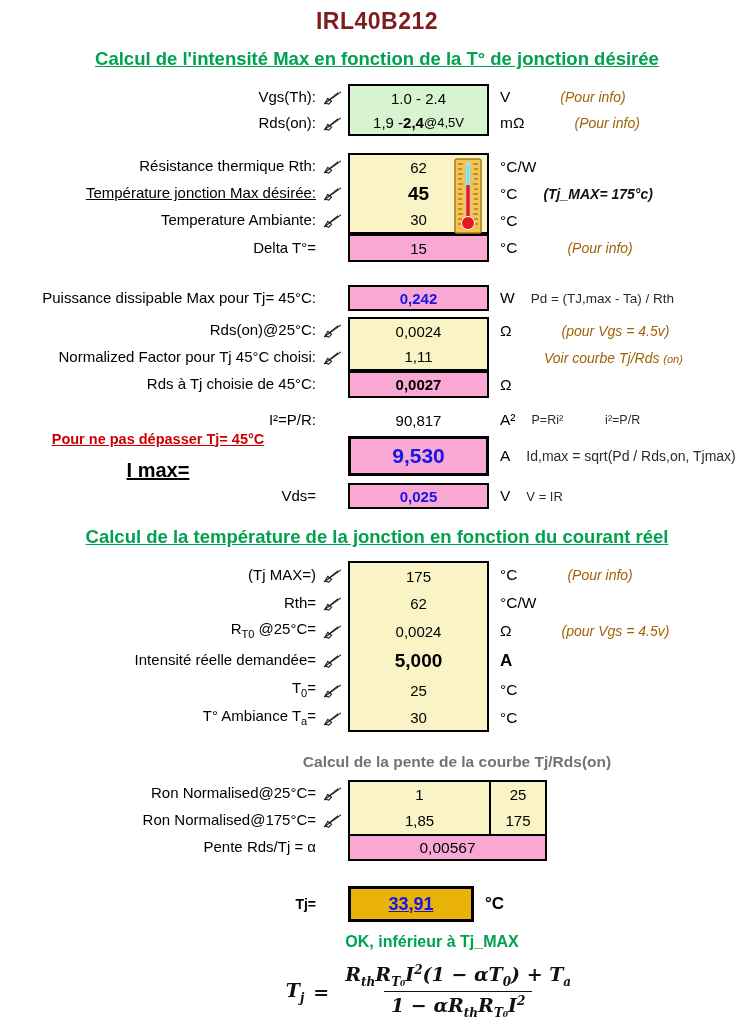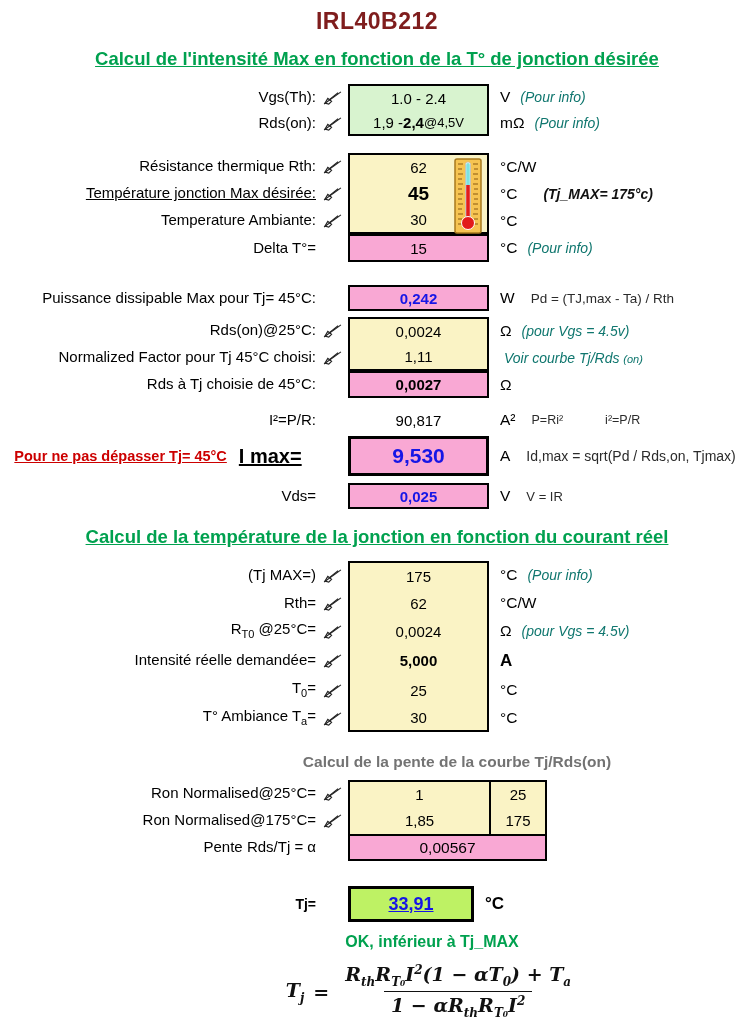--- a/index.html
+++ b/index.html
@@ -17,37 +17,37 @@
   .ico { width:32px; display:flex; justify-content:center; align-items:center; }
   .cell { width:141px; height:100%; display:flex; align-items:center; justify-content:center;
           border-left:2px solid #000; border-right:2px solid #000; font-size:15px; position:relative; }
   .cell.top { border-top:2px solid #000; }
   .cell.bot { border-bottom:2px solid #000; }
   .green  { background:#d8f3cf; }
   .yellow { background:#faf3c5; }
   .cyan   { background:#f9a8d4; }
   .noborder { border:none !important; background:transparent; }
   .unit { padding-left:11px; font-size:15.5px; white-space:nowrap; }
-  .note { padding-left:10px; font-size:14px; font-style:italic; color:#0f766e; white-space:nowrap; }
+  .note { padding-left:10px; font-size:14px; font-style:italic; color:#a16207; white-space:nowrap;margin-left:40px; }
   .note-dark { padding-left:16px; font-size:13.5px; font-style:normal; color:#2b2b2b; white-space:nowrap; }
   .note-bold-blk { padding-left:26px; font-size:14px; font-style:italic; font-weight:bold; color:#111; }
   .small-sub { font-size:11px; }
 
   .h26 { height:26px;align-items:center; } .h27 { height:27px; } .h28 { height:28px; } .h40 { height:40px; } .h36 { height:36px; }
 
   .grp-green { margin-top:14px; }
   .grp-yellow1 { margin-top:17px; }
   .vblue { color:#1616e6; font-weight:bold; }
   .big-under { font-size:21px; }
   .bold { font-weight:bold; }
   .val45 { font-weight:bold; font-size:19px; }
-  .val5000 { font-weight:bold; font-size:15px; }
+  .val5000 { font-weight:bold; font-size:19px; }
   .tj-under { font-size:18px; text-decoration:underline; }
 
-  .imax-lblwrap { width:316px; display:flex; justify-content:center; align-items:center; gap:12px; }
+  .imax-lblwrap { width:316px; display:flex; justify-content:flex-start; align-items:center; gap:12px;flex-direction:column; }
   .warn-red { color:#cc0000; font-weight:bold; font-size:14.5px; text-decoration:underline; white-space:nowrap; }
   .imax-label { font-size:20px; font-weight:bold; text-decoration:underline; }
 
   .thermo { position:absolute; right:5px; top:3px; z-index:5; }
 
   .tcell { width:58px; height:100%; display:flex; align-items:center; justify-content:center;
            border-left:2px solid #000; border-right:2px solid #000; font-size:15px; }
   .slope-cell { width:199px; height:100%; display:flex; align-items:center; justify-content:center;
            border:2px solid #000; border-top:2px solid #000; font-size:15.5px; }
 
@@ -59,21 +59,21 @@
 
   .formula-wrap { margin-top:12px; width:754px; display:flex; justify-content:center; padding-left:110px; }
   .formula { font-family:"DejaVu Serif", serif; font-style:italic; font-size:19px; display:flex; align-items:center; gap:9px; color:#111;font-weight:bold; }
   .formula sub { font-size:12px; } .formula sup { font-size:12px; }
   .frac { display:inline-flex; flex-direction:column; align-items:center; }
   .num { padding:0 7px 2px; }
   .den { border-top:1.6px solid #111; padding:2px 7px 0; }
 
   .tj-label { width:316px; text-align:right; font-size:14px; font-weight:bold; padding-right:0; }
   .tj-cell { width:126px; height:100%; display:flex; align-items:center; justify-content:center;
-             border:3px solid #000; background:#bef264; }
+             border:3px solid #000; background:#eab308; }
   .unit-bold { font-weight:bold; font-size:17px; }
 
   .imax-cell { border:3px solid #000 !important; } 
 </style>
 </head>
 <body>
 
 <div class="page">
 
   <div class="title">IRL40B212</div>

